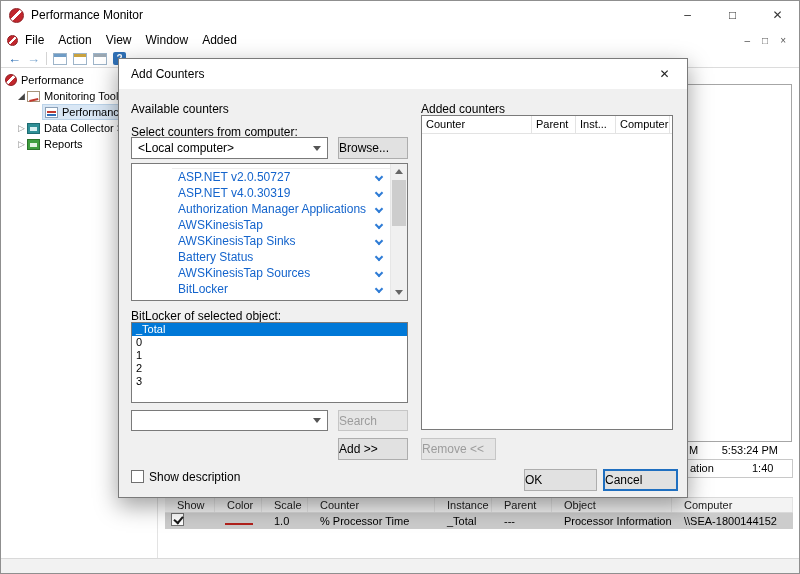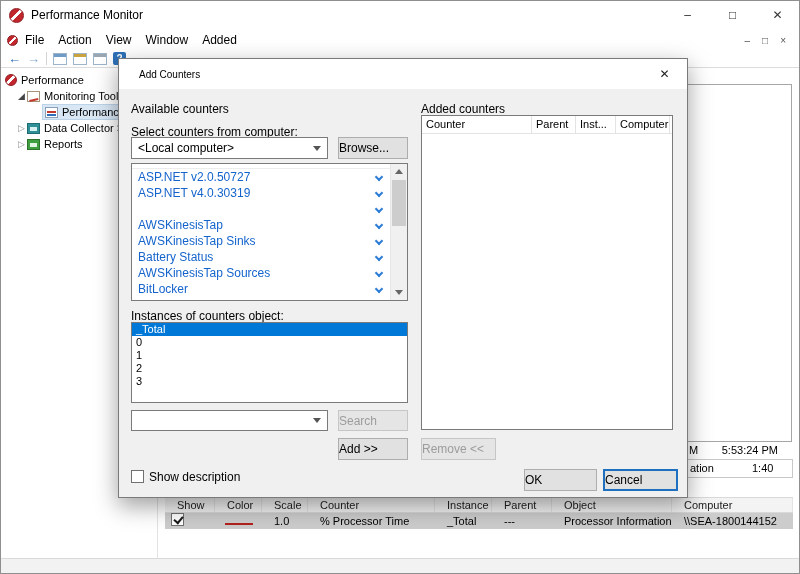--- a/index.html
+++ b/index.html
@@ -91,37 +91,37 @@
            border-left:2px solid #1a1a1a; border-bottom:2px solid #1a1a1a; transform:rotate(-50deg); }
   .cline { width:28px; height:2px; background:#b2211c; margin-left:10px; }
 
   .statusbar { position:absolute; left:0; right:0; bottom:0; height:16px; background:#f2f2f2;
                border-top:1px solid #d9d9d9; }
 
   
   .dialog { position:absolute; left:118px; top:58px; width:570px; height:440px; background:#f0f0f0;
             border:1px solid #7a7a7a; box-shadow:0 8px 22px rgba(0,0,0,.38); z-index:20; }
   .dlg-title { position:absolute; left:0; top:0; right:0; height:30px; background:#fff;
-               display:flex; align-items:center; padding-left:20px; font-size:10px; }
+               display:flex; align-items:center; padding-left:12px; font-size:12px; }
   .dlg-close { position:absolute; right:0; top:0; width:45px; height:30px; display:flex;
                align-items:center; justify-content:center; font-size:12px; color:#222; }
   .dlg-label { position:absolute; font-size:12px; }
 
   .combo { position:absolute; background:#fff; border:1px solid #7a7a7a; display:flex;
            align-items:center; padding-left:6px; font-size:12px; }
   .drop { margin-left:auto; margin-right:6px; width:0; height:0; border-left:4px solid transparent;
           border-right:4px solid transparent; border-top:5px solid #555; }
 
   .btn { position:absolute; background:#e1e1e1; border:1px solid #adadad; font-size:12px;
          display:flex; align-items:center; justify-content:flex-start; cursor:default; }
   .btn.disabled { color:#9c9c9c; background:#e5e5e5; border-color:#c6c6c6; }
   .btn.primary { border:2px solid #1f6fc0; }
 
   .counters { position:absolute; left:12px; top:104px; width:277px; height:138px; background:#fff;
-              border:1px solid #7a7a7a; overflow:hidden; }
+              border:1px solid #7a7a7a; overflow:hidden;padding-left:40px; }
   .partial-line { height:5px; border-bottom:1px solid #ededed; margin-right:17px; }
   .counter-item { height:16px; display:flex; align-items:center; padding-left:6px;
                   color:#1464cc; font-size:12px; margin-right:17px; white-space:nowrap; overflow:hidden; }
   .chev { width:6px; height:6px; border-right:2px solid #2f7cd6; border-bottom:2px solid #2f7cd6;
           transform:rotate(45deg); margin-left:auto; margin-right:8px; flex:none; }
   .sb { position:absolute; top:0; right:0; bottom:0; width:17px; background:#f0f0f0;
         border-left:1px solid #e6e6e6; }
   .sb-up, .sb-down { position:absolute; left:0; right:0; height:15px; }
   .sb-up { top:0; } .sb-down { bottom:0; }
   .sb-up::after { content:""; position:absolute; left:4px; top:5px; border-left:4px solid transparent;
@@ -266,20 +266,21 @@
     <div class="partial-line"></div>
     <div class="counter-item">
       <span>ASP.NET v2.0.50727</span>
       <span class="chev"></span>
     </div>
     <div class="counter-item">
       <span>ASP.NET v4.0.30319</span>
       <span class="chev"></span>
     </div>
     <div class="counter-item">
+      <span>Authorization Manager Applications</span>
       <span class="chev"></span>
     </div>
     <div class="counter-item">
       <span>AWSKinesisTap</span>
       <span class="chev"></span>
     </div>
     <div class="counter-item">
       <span>AWSKinesisTap Sinks</span>
       <span class="chev"></span>
     </div>
@@ -295,21 +296,21 @@
       <span>BitLocker</span>
       <span class="chev"></span>
     </div>
     <div class="sb">
       <span class="sb-up"></span>
       <span class="sb-thumb"></span>
       <span class="sb-down"></span>
     </div>
   </div>
 
-  <span class="dlg-label" style="left:12px; top:250px;">Instances of counters object:</span>
+  <span class="dlg-label" style="left:12px; top:250px;">BitLocker of selected object:</span>
 
   <div class="instances">
     <div class="inst-item selected">_Total</div>
     <div class="inst-item">0</div>
     <div class="inst-item">1</div>
     <div class="inst-item">2</div>
     <div class="inst-item">3</div>
   </div>
 
   <div class="combo" style="left:12px; top:351px; width:197px; height:21px;">

